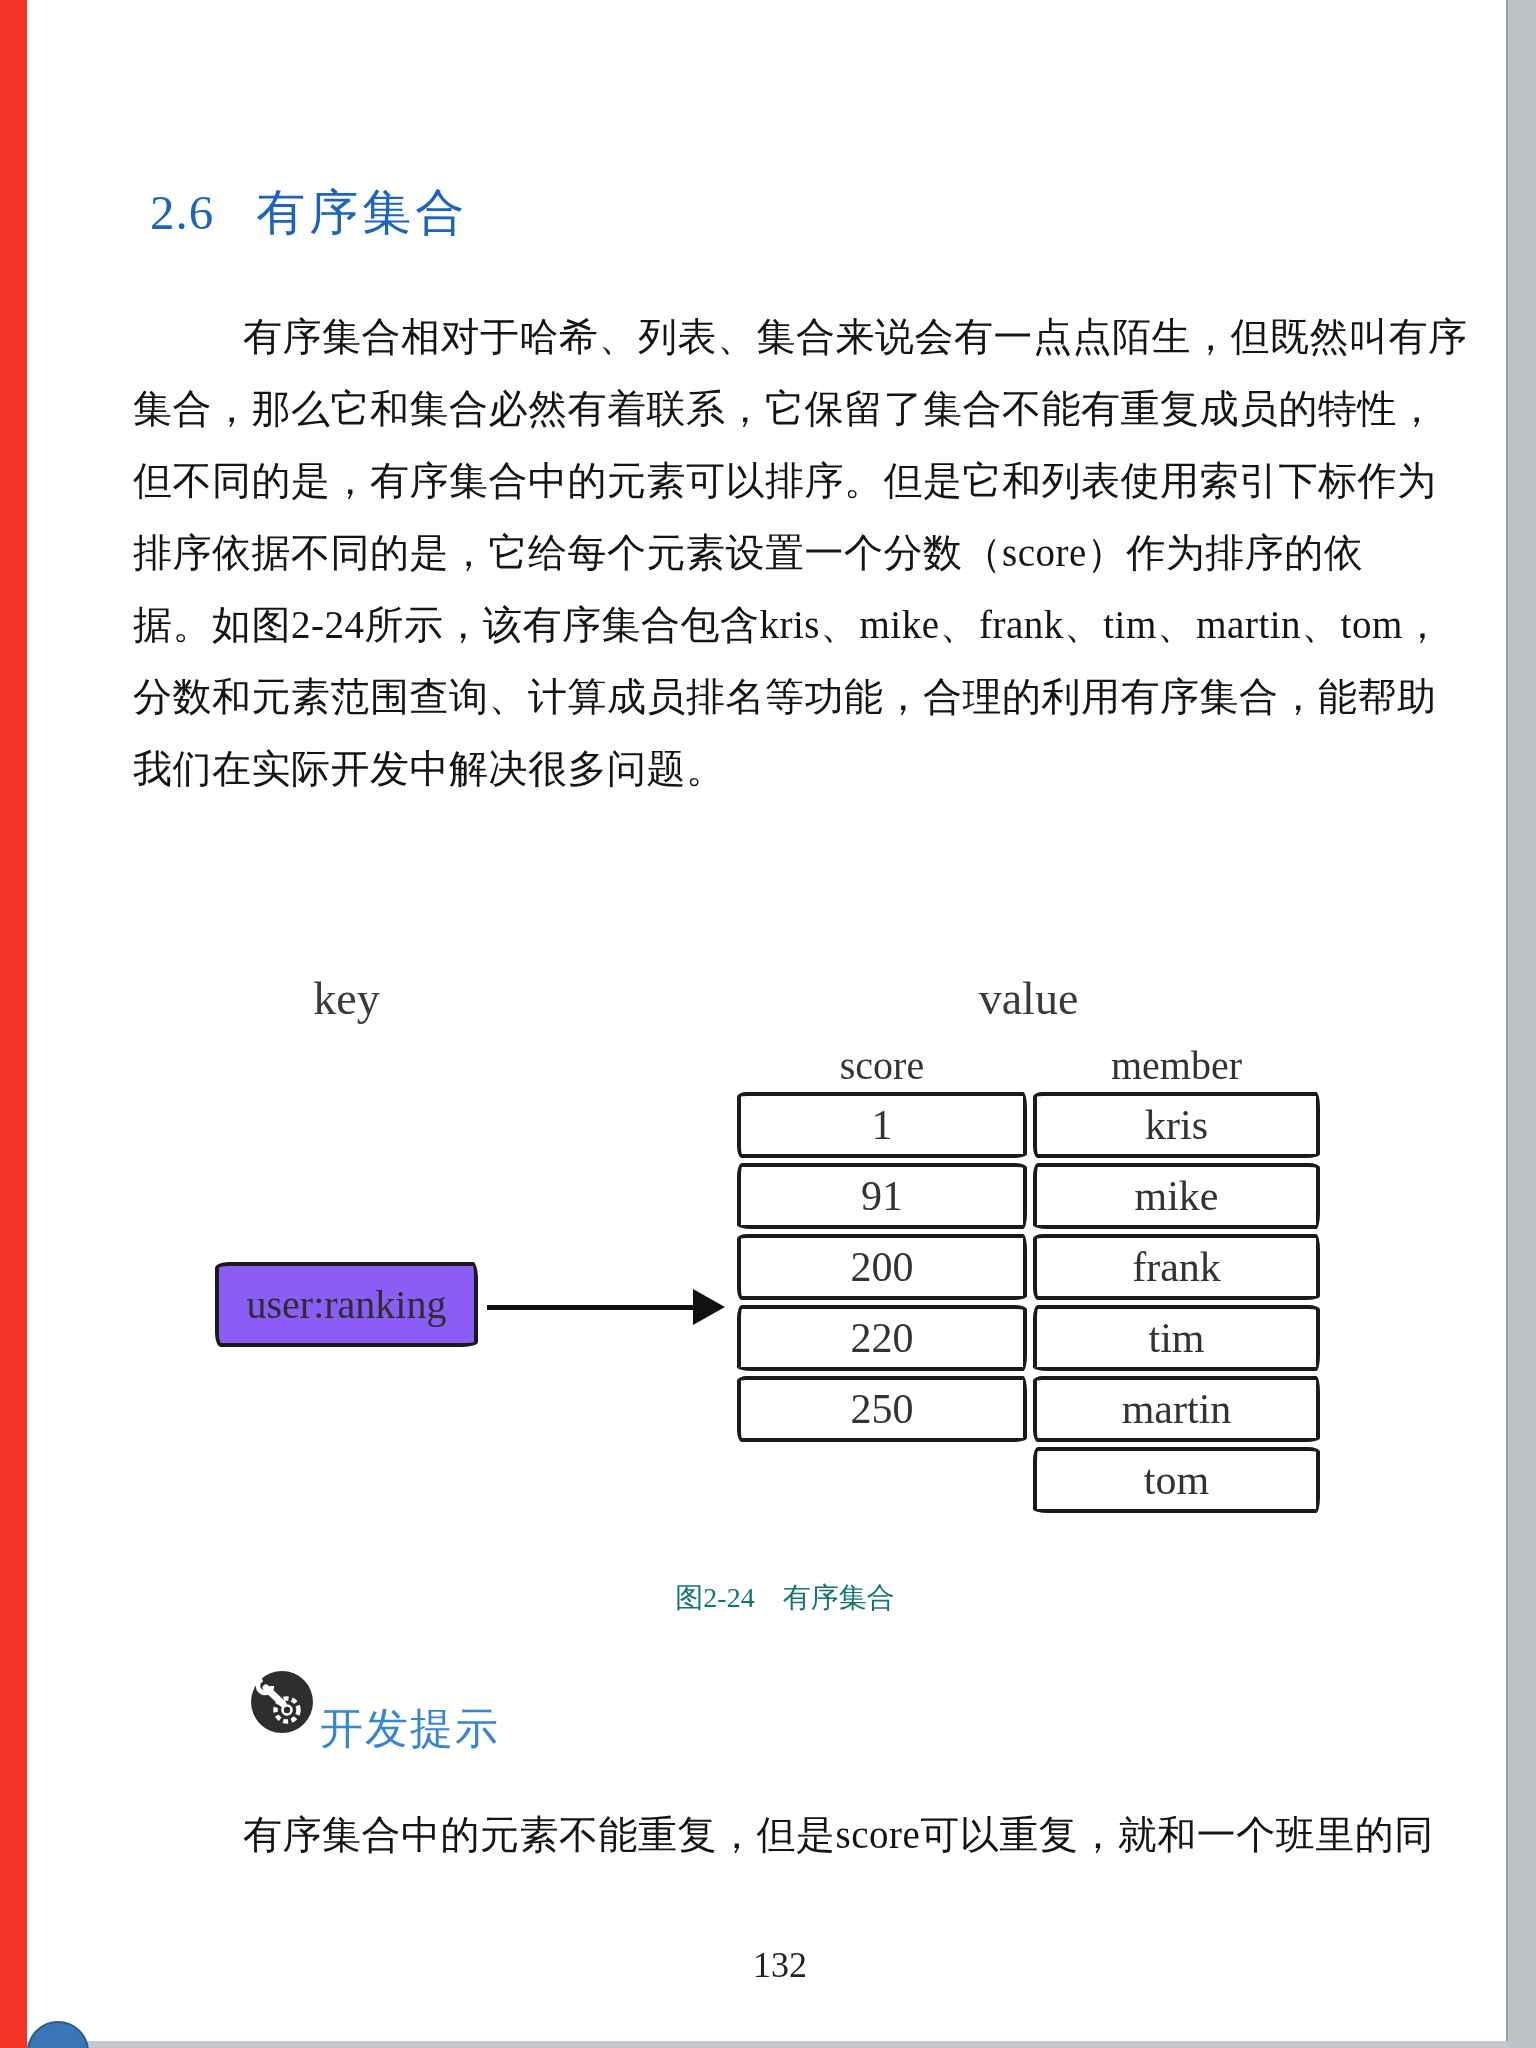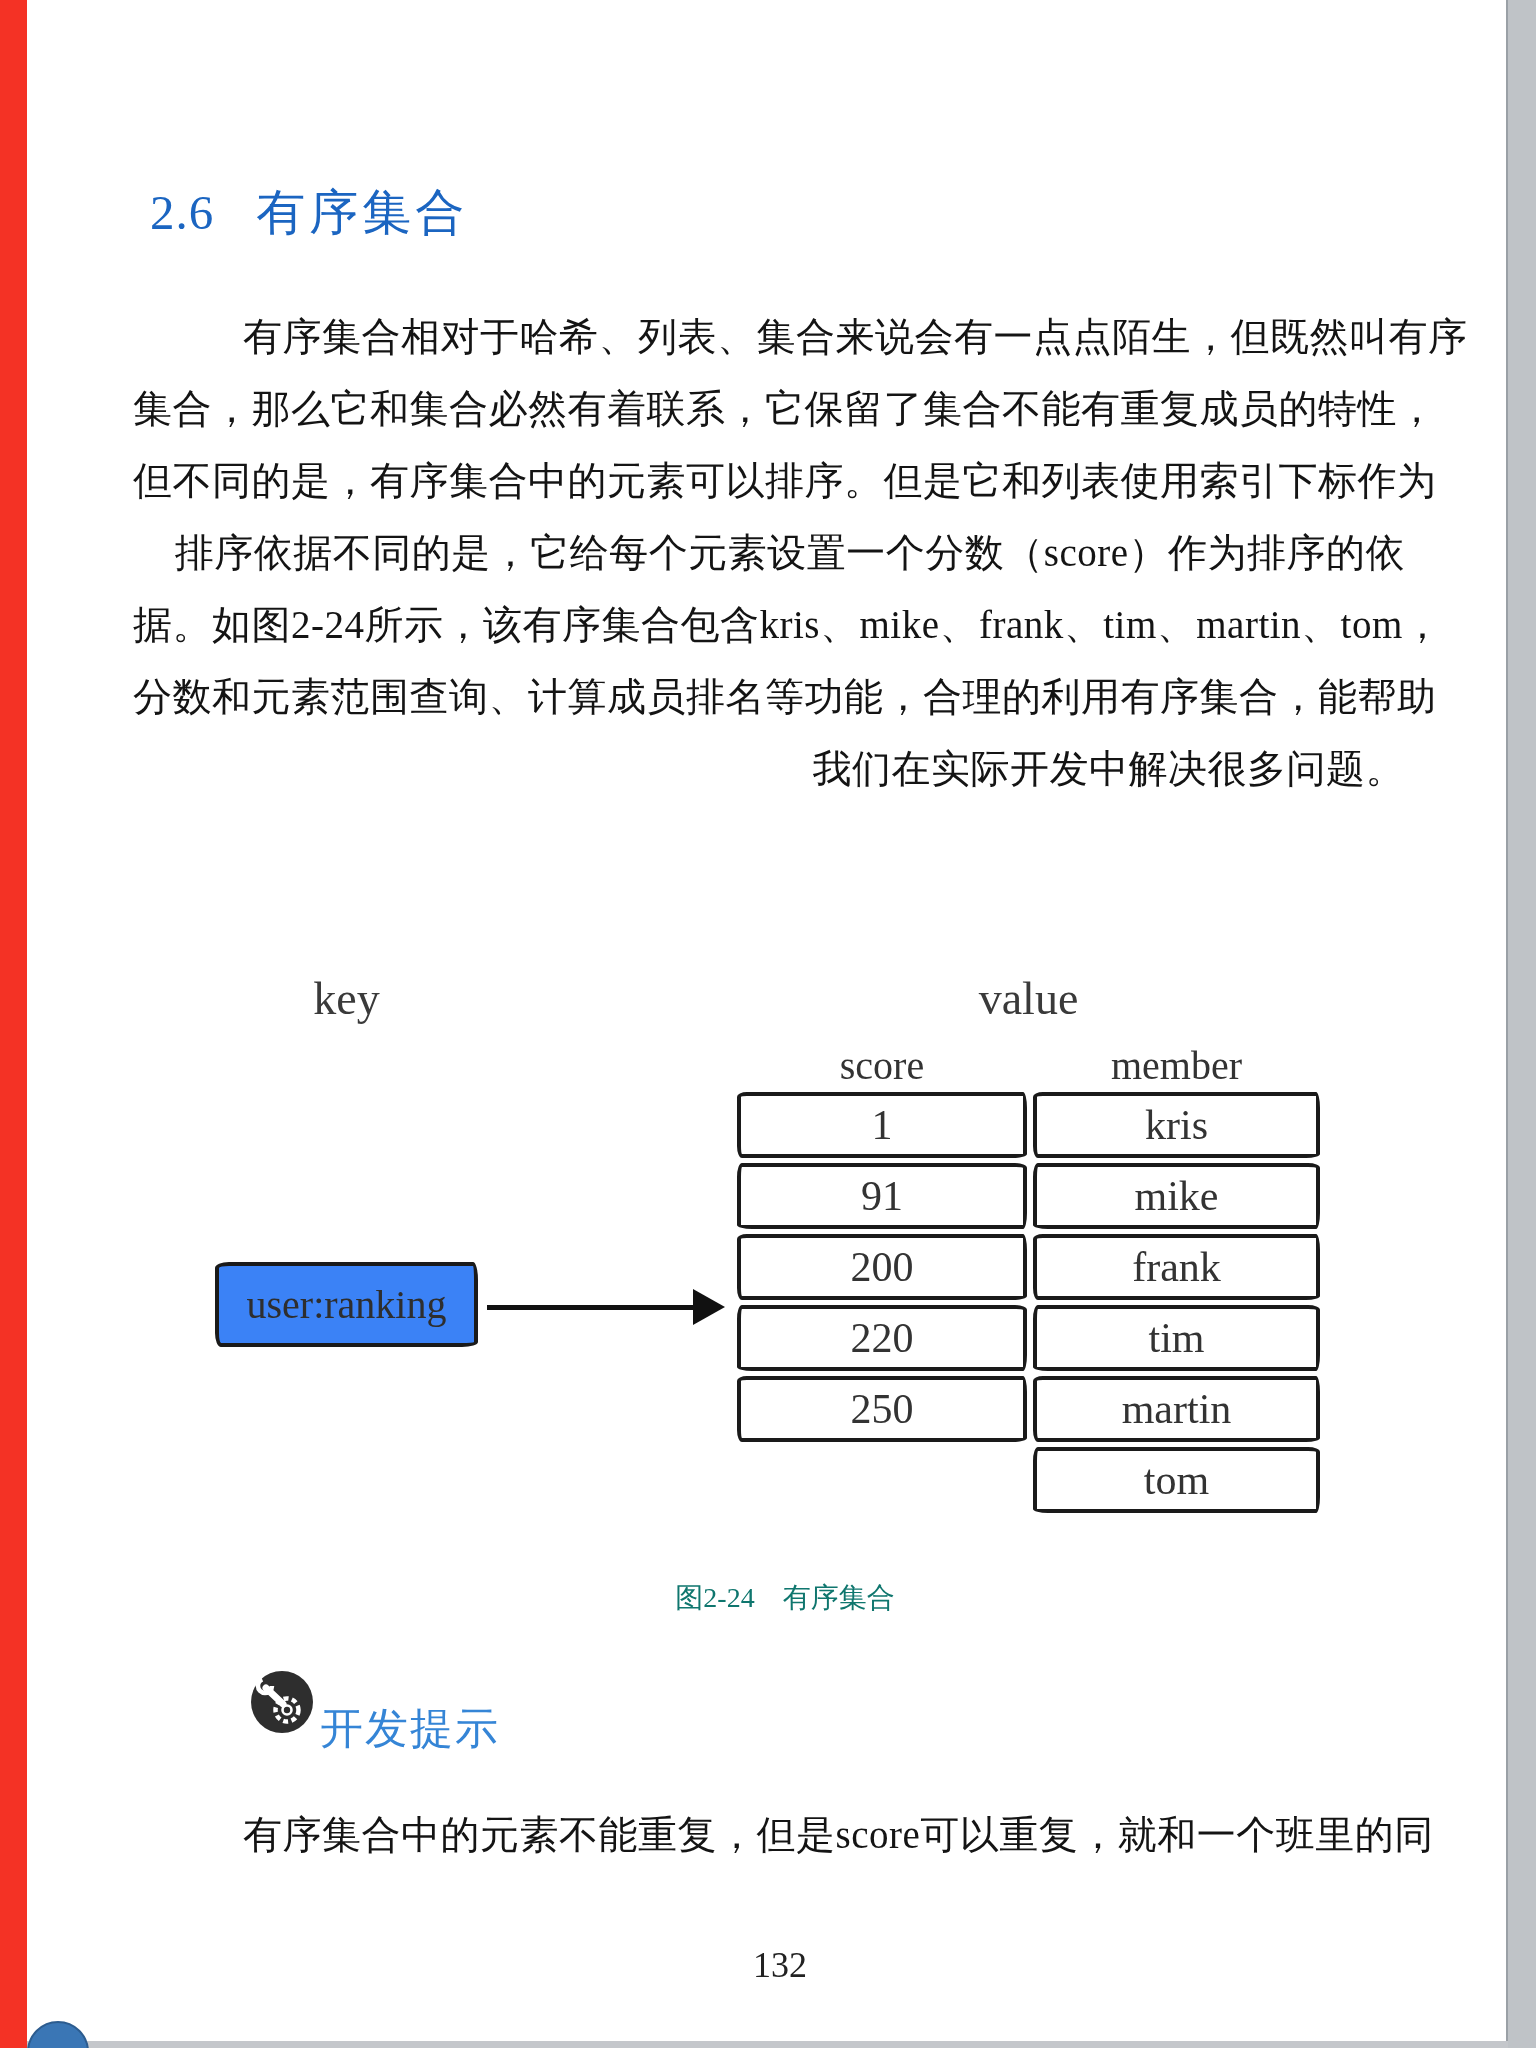--- a/index.html
+++ b/index.html
@@ -16,33 +16,33 @@
   .fab{position:absolute;left:27px;top:2021px;width:62px;height:62px;border-radius:50%;
        background:#3a76b5;border:2px solid #2c5c8f;box-sizing:border-box;}
   
   .heading{position:absolute;left:150px;top:180px;font-size:49px;color:#1b65c1;white-space:nowrap;}
   .heading .num{letter-spacing:1px;}
   .heading .ttl{margin-left:42px;letter-spacing:4px;}
   
   .para{position:absolute;left:133px;width:1272px;font-size:39px;letter-spacing:0.5px;color:#141414;}
   .para1{top:301px;}
   .para2{top:1799px;}
-  .body-line{height:72px;line-height:72px;white-space:nowrap;text-align:right;}
+  .body-line{height:72px;line-height:72px;white-space:nowrap;}
   .para .body-line:first-child{text-indent:110px;}
   
   .fig-label{position:absolute;font-size:46px;color:#3a3a3a;text-align:center;}
   .key-label{left:215px;width:263px;top:972px;}
   .value-label{left:737px;width:583px;top:972px;}
   .col-header{position:absolute;top:1042px;font-size:40px;color:#333;text-align:center;}
   .score-header{left:737px;width:290px;}
   .member-header{left:1033px;width:287px;}
   .key-box{position:absolute;left:215px;top:1262px;width:263px;height:85px;box-sizing:border-box;
     border:4px solid #1a1a1a;border-radius:14px 5px 16px 6px/6px 18px 5px 14px;
     display:flex;align-items:center;justify-content:center;
-    font-size:40px;color:#2e2e2e;background:#3b82f6;}
+    font-size:40px;color:#2e2e2e;background:#8b5cf6;}
   .arrow-line{position:absolute;left:487px;top:1305px;width:212px;height:5px;background:#111;}
   .arrow-head{position:absolute;left:693px;top:1289px;width:0;height:0;
     border-left:32px solid #111;border-top:18px solid transparent;border-bottom:18px solid transparent;}
   .col{position:absolute;top:1092px;}
   .score-col{left:737px;width:290px;}
   .member-col{left:1033px;width:287px;}
   .cell{height:66px;margin-bottom:5px;box-sizing:border-box;background:#fff;
     border:4px solid #1a1a1a;border-radius:10px 4px 14px 5px/5px 16px 4px 12px;
     display:flex;align-items:center;justify-content:center;
     font-size:42px;color:#333;}

